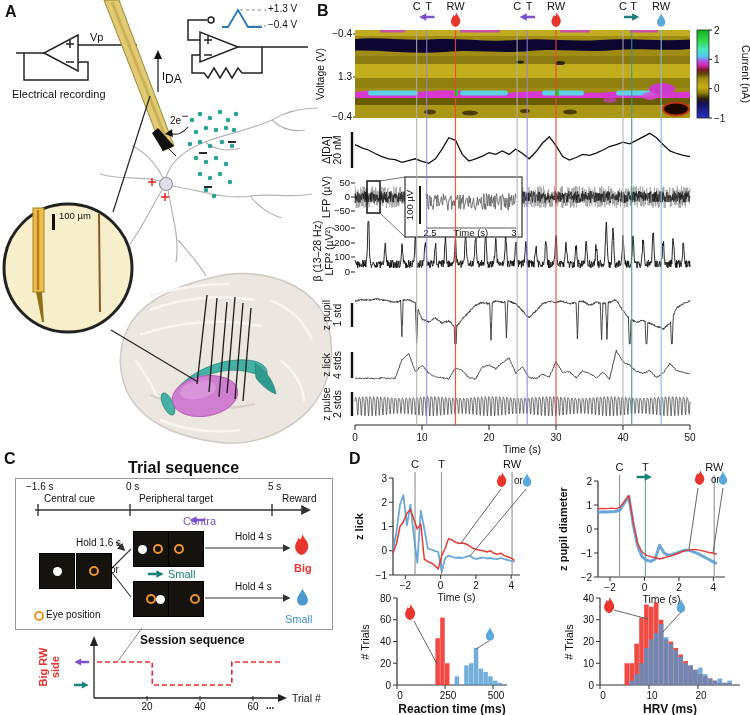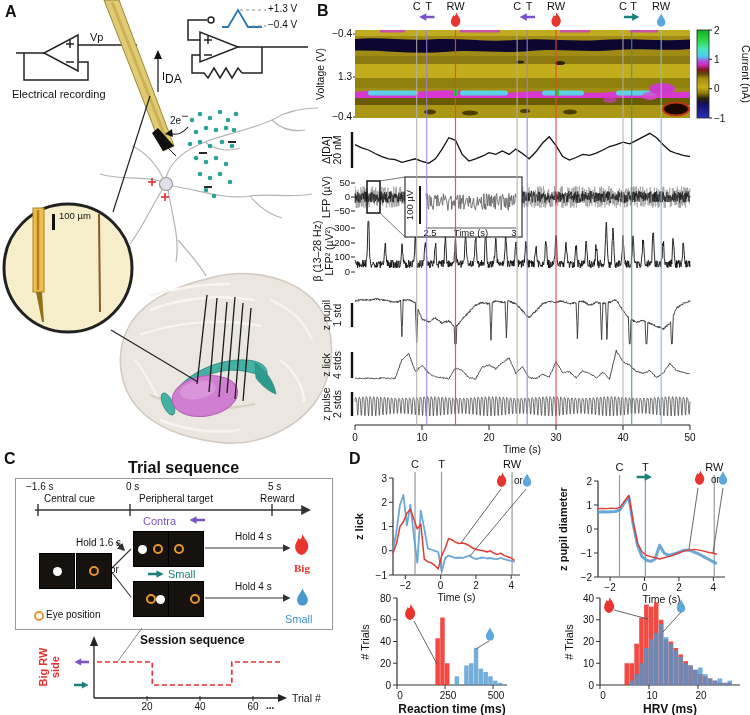--- a/index.html
+++ b/index.html
@@ -3,23 +3,23 @@
 <meta charset="utf-8">
 <style>
   html,body{margin:0;padding:0;background:#fff;}
   #fig{position:relative;width:750px;height:715px;background:#fff;overflow:hidden;
        font-family:"Liberation Sans","DejaVu Sans",sans-serif;color:#111;}
   .lbl{position:absolute;font-size:11px;line-height:1.15;color:#111;white-space:nowrap;}
   .panel-letter{font-weight:bold;font-size:16px;}
   .small{font-size:10px;}
   .tiny{font-size:9.5px;}
   .bold{font-weight:bold;}
-  .purple{color:#7a52cc;}
+  .purple{color:#7a52cc;margin-left:40px;}
   .teal{color:#1b807a;}
-  .red{color:#e8362e;font-weight:bold;font-family:Liberation Serif, serif;}
+  .red{color:#e8362e;font-weight:bold;}
   .blue{color:#3f94d0;}
   .sq{position:absolute;width:34px;height:34px;background:#16120e;border:1px solid #000;}
   .dot{position:absolute;width:9px;height:9px;border-radius:50%;background:#fff;}
   .ring{position:absolute;width:6px;height:6px;border-radius:50%;border:2px solid #e8962e;}
   .cbox{position:absolute;left:15px;top:478px;width:316px;height:150px;border:1.2px solid #999;}
   .wrap{white-space:normal;}
   svg{position:absolute;overflow:visible;}
   #rotlbl{position:absolute;left:22px;top:655px;width:54px;transform:rotate(-90deg);
           font-size:11px;font-weight:bold;color:#e83030;text-align:center;white-space:pre-line;line-height:1.1;}
   sub,sup{font-size:12px;}
@@ -385,21 +385,21 @@
     <use href="#arrR" x="133" y="92" width="16" height="8" fill="#1b807a"></use>
     <use href="#flame" x="277" y="56" width="19" height="22" fill="#e8362e"></use>
     <use href="#drop" x="281" y="110" width="13" height="18" fill="#4d97cf"></use>
   </svg>
 
   <div class="lbl small" style="left:26px;top:481px">−1.6 s</div>
   <div class="lbl small" style="left:126px;top:481px">0 s</div>
   <div class="lbl small" style="left:268px;top:481px">5 s</div>
   <div class="lbl small" style="left:44px;top:493px">Central cue</div>
   <div class="lbl small" style="left:139px;top:493px">Peripheral target</div>
-  <div class="lbl small" style="left:260px;top:493px">Reward</div>
+  <div class="lbl small" style="left:282px;top:493px">Reward</div>
   <div class="lbl small" style="left:76px;top:537px">Hold 1.6 s</div>
   <div class="lbl small" style="left:110px;top:564px">or</div>
   <div class="lbl purple" style="left:143px;top:515px">Contra</div>
   <div class="lbl teal" style="left:168px;top:568px">Small</div>
   <div class="lbl small" style="left:235px;top:531px">Hold 4 s</div>
   <div class="lbl small" style="left:235px;top:581px">Hold 4 s</div>
   <div class="lbl red" style="left:294px;top:562px">Big</div>
   <div class="lbl blue" style="left:285px;top:613px">Small</div>
   <div class="lbl small" style="left:46px;top:609px">Eye position</div>
   <div class="ring" style="left:34px;top:611px"></div>

